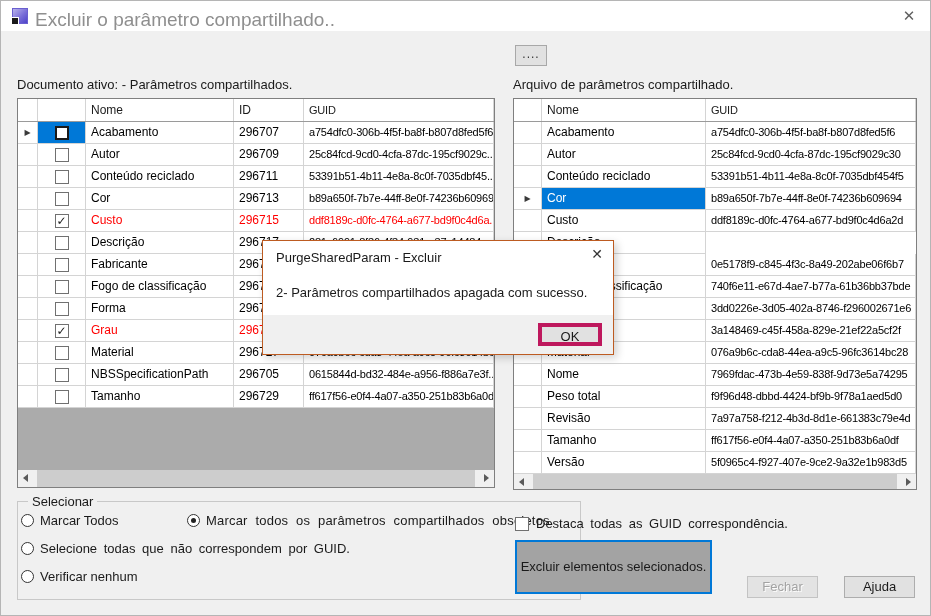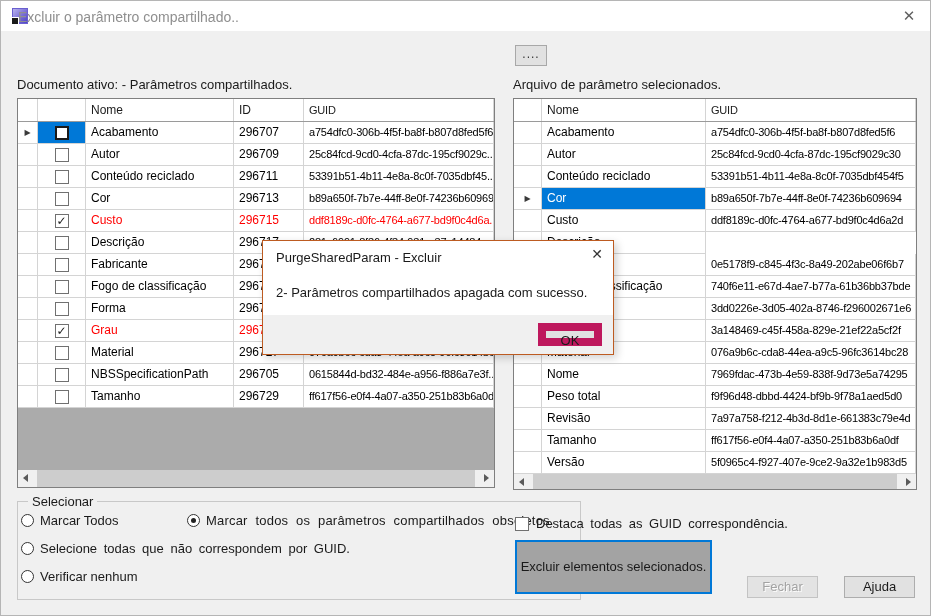--- a/index.html
+++ b/index.html
@@ -8,21 +8,21 @@
   .win { position:relative; width:931px; height:616px; background:#f0f0f0;
          border:1px solid #b5b5b5; }
 
   
   .titlebar { position:absolute; left:0; top:0; width:100%; height:30px; background:#ffffff; }
   .app-icon { position:absolute; left:11px; top:7px; width:16px; height:16px;
               background:linear-gradient(135deg,#b9b3ec 0%,#7a6fd8 55%,#4e43c9 100%);
               border:1px solid #6a5fd0; }
   .app-icon::after { content:""; position:absolute; left:-2px; bottom:-2px; width:6px; height:6px;
               background:#1a1a1a; border:1px solid #fff; }
-  .title-text { position:absolute; left:17px; top:8px; font-size:14px; color:#8f8f8f; }
+  .title-text { position:absolute; left:34px; top:8px; font-size:19px; color:#8f8f8f; }
   .win-close { position:absolute; right:0; top:0; width:42px; height:30px; text-align:center;
                line-height:30px; color:#5f5f5f; font-size:15px; cursor:pointer; }
 
   
   .dots-btn { position:absolute; left:514px; top:44px; width:32px; height:21px;
               background:#e1e1e1; border:1px solid #a8a8a8; font-size:12px; color:#333;
               text-align:center; line-height:16px; letter-spacing:1px; }
   .panel-label { position:absolute; top:76px; font-size:13px; color:#1a1a1a; }
 
   
@@ -90,38 +90,38 @@
   .btn.ajuda  { left:843px; top:575px; }
 
   
   .dialog { position:absolute; left:261px; top:239px; width:352px; height:115px; background:#fff;
             border:1px solid #bd5b21; z-index:10; box-shadow:3px 3px 8px rgba(0,0,0,0.18);padding-left:8px; }
   .dlg-title { position:absolute; left:13px; top:9px; font-size:13px; color:#1a1a1a; }
   .dlg-close { position:absolute; right:10px; top:5px; font-size:14px; color:#333; }
   .dlg-msg { position:absolute; left:13px; top:44px; font-size:13px; color:#1a1a1a; }
   .dlg-footer { position:absolute; left:0; bottom:0; width:100%; height:39px; background:#f0f0f0; }
   .dlg-ok { position:absolute; right:11px; top:8px; width:64px; height:23px; background:#e1e1e1;
-            border:8px solid #be185d; font-size:13px; color:#1a1a1a; text-align:center;
+            border:4px solid #be185d; font-size:13px; color:#1a1a1a; text-align:center;
             line-height:19px; }
 </style>
 </head>
 <body>
 
 <div class="win">
 
   <div class="titlebar">
     <span class="app-icon"></span>
     <span class="title-text">Excluir o parâmetro compartilhado..</span>
     <span class="win-close">✕</span>
   </div>
 
   <div class="dots-btn">....</div>
 
   <div class="panel-label" style="left:16px">Documento ativo: - Parâmetros compartilhados.</div>
-  <div class="panel-label" style="left:512px">Arquivo de parâmetro selecionados.</div>
+  <div class="panel-label" style="left:512px">Arquivo de parâmetros compartilhado.</div>
 
   <div class="grid" style="left:16px; width:478px; height:390px;">
     <div class="grid-header">
       <div class="cell ind"></div>
       <div class="cell chk"></div>
       <div class="cell nomeL">Nome</div>
       <div class="cell idc">ID</div>
       <div class="cell guidL">GUID</div>
     </div>
     <div id="left-body">

